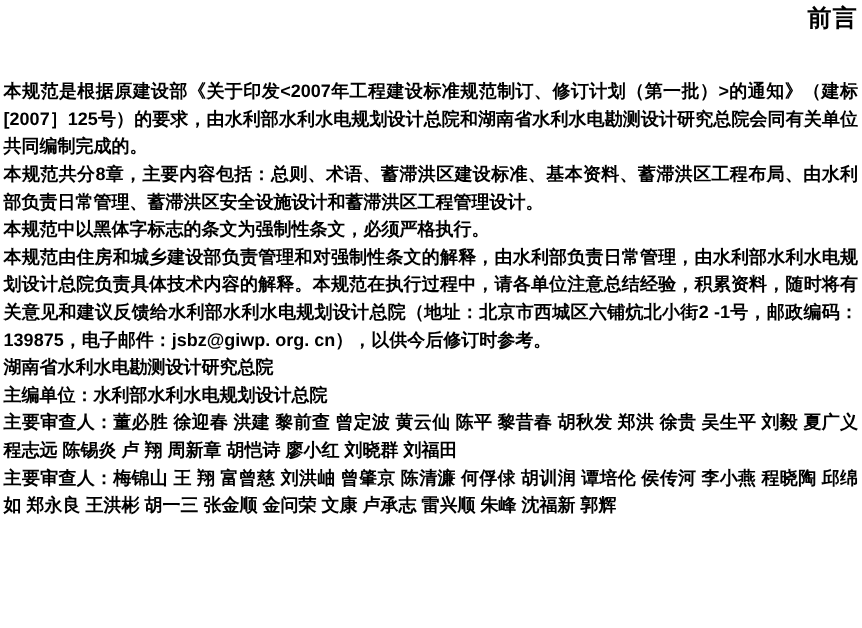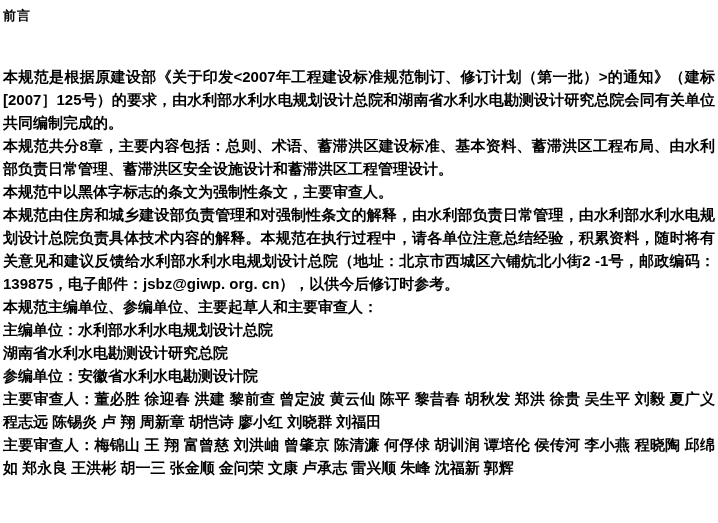--- a/index.html
+++ b/index.html
@@ -12,23 +12,23 @@
     width: 718px;
     height: 523px;
     box-sizing: border-box;
     background: #ffffff;
     color: #000000;
     font-family: "Liberation Sans", "DejaVu Sans", sans-serif;
     overflow: hidden;
     padding: 0 3px;
   }
   .doc-title {
-    font-size: 13px;
+    font-size: 20px;
     font-weight: 600;
-    text-align: left;
+    text-align: right;
     margin: 7px 0 0 0;
     line-height: 18px;
     letter-spacing: 1px;
   }
   .doc-body {
     margin-top: 40px;
     font-size: 15px;
     line-height: 23px;
   }
   .doc-body p {
@@ -41,22 +41,20 @@
 </style>
 </head>
 <body>
 
 <div class="page">
   <h1 class="doc-title">前言</h1>
 
   <div class="doc-body">
     <p>本规范是根据原建设部《关于印发&lt;2007年工程建设标准规范制订、修订计划（第一批）&gt;的通知》（建标[2007］125号）的要求，由水利部水利水电规划设计总院和湖南省水利水电勘测设计研究总院会同有关单位共同编制完成的。</p>
     <p>本规范共分8章，主要内容包括：总则、术语、蓄滞洪区建设标准、基本资料、蓄滞洪区工程布局、由水利部负责日常管理、蓄滞洪区安全设施设计和蓄滞洪区工程管理设计。</p>
-    <p>本规范中以黑体字标志的条文为强制性条文，主要审查人。</p>
+    <p>本规范中以黑体字标志的条文为强制性条文，必须严格执行。</p>
     <p>本规范由住房和城乡建设部负责管理和对强制性条文的解释，由水利部负责日常管理，由水利部水利水电规划设计总院负责具体技术内容的解释。本规范在执行过程中，请各单位注意总结经验，积累资料，随时将有关意见和建议反馈给水利部水利水电规划设计总院（地址：北京市西城区六铺炕北小街2 -1号，邮政编码：139875，电子邮件：jsbz@giwp. org. cn），以供今后修订时参考。</p>
-    <p>本规范主编单位、参编单位、主要起草人和主要审查人：</p>
+    <p>湖南省水利水电勘测设计研究总院</p>
     <p>主编单位：水利部水利水电规划设计总院</p>
-    <p>湖南省水利水电勘测设计研究总院</p>
-    <p>参编单位：安徽省水利水电勘测设计院</p>
     <p>主要审查人：董必胜 徐迎春 洪建 黎前查 曾定波 黄云仙 陈平 黎昔春 胡秋发 郑洪 徐贵 吴生平 刘毅 夏广义 程志远 陈锡炎 卢 翔 周新章 胡恺诗 廖小红 刘晓群 刘福田</p>
     <p>主要审查人：梅锦山 王 翔 富曾慈 刘洪岫 曾肇京 陈清濂 何俘俅 胡训润 谭培伦 侯传河 李小燕 程晓陶 邱绵如 郑永良 王洪彬 胡一三 张金顺 金问荣 文康 卢承志 雷兴顺 朱峰 沈福新 郭辉</p>
   </div>
 </div>
 
 </body></html>

